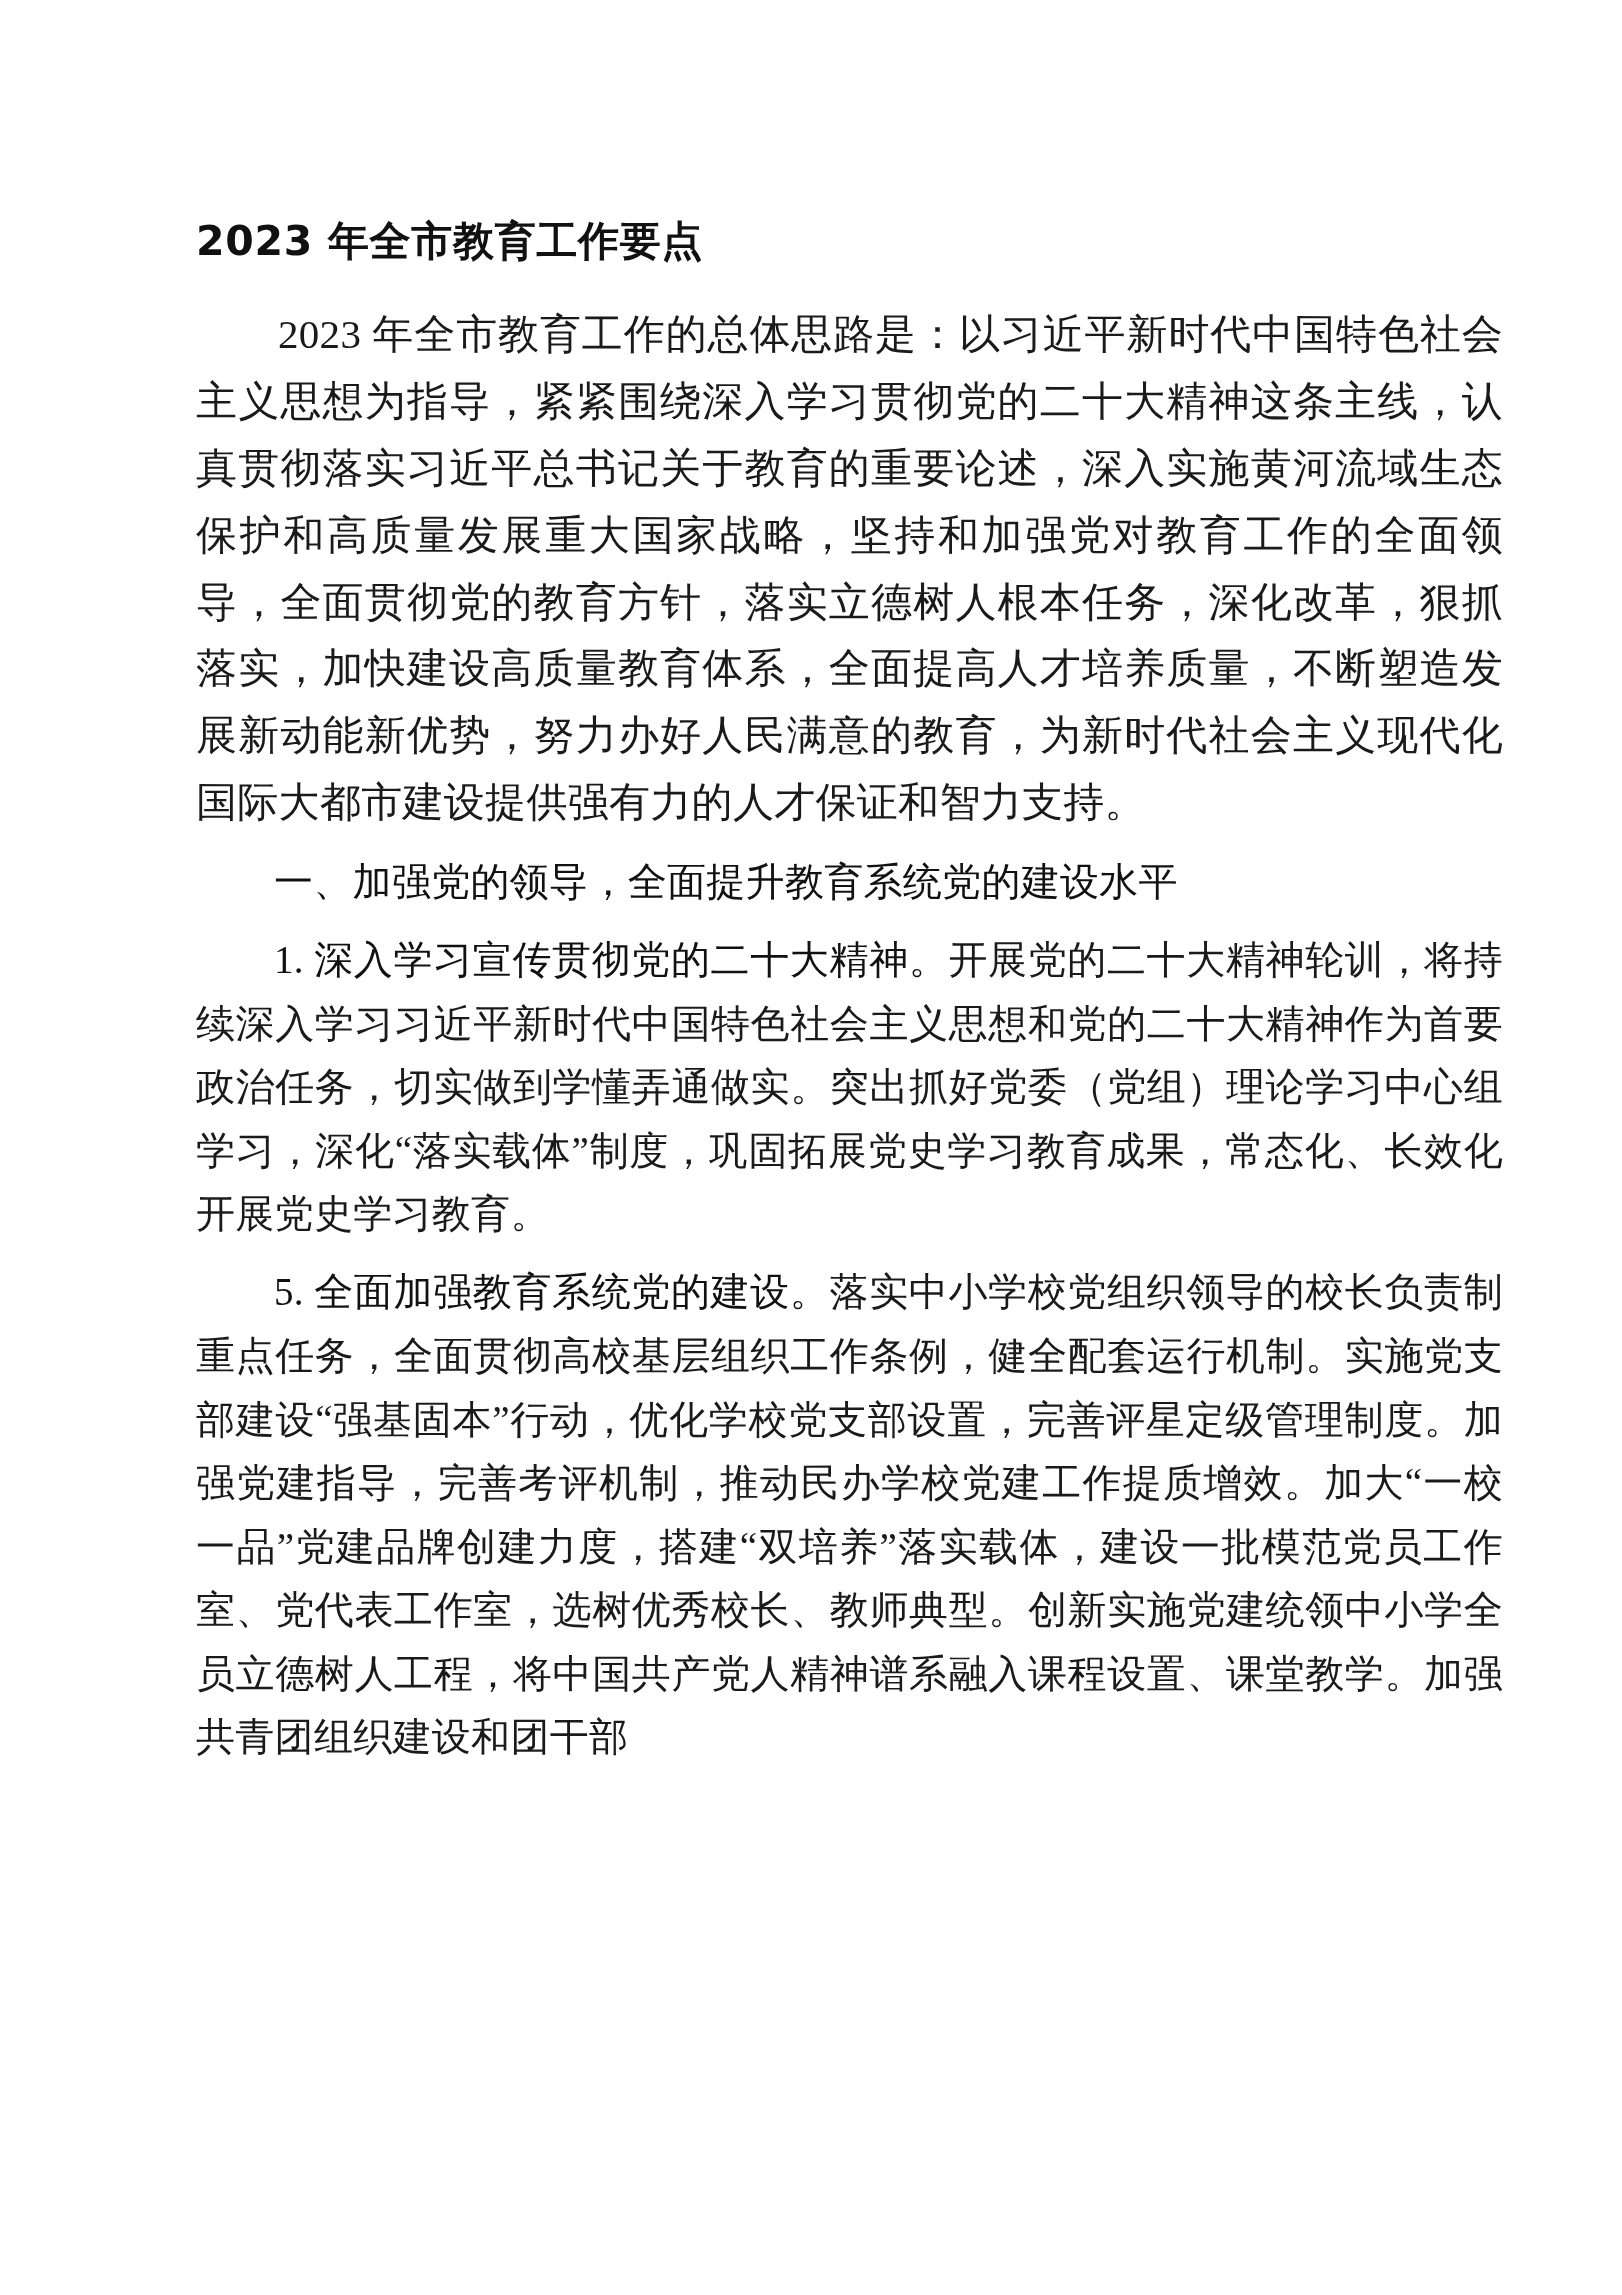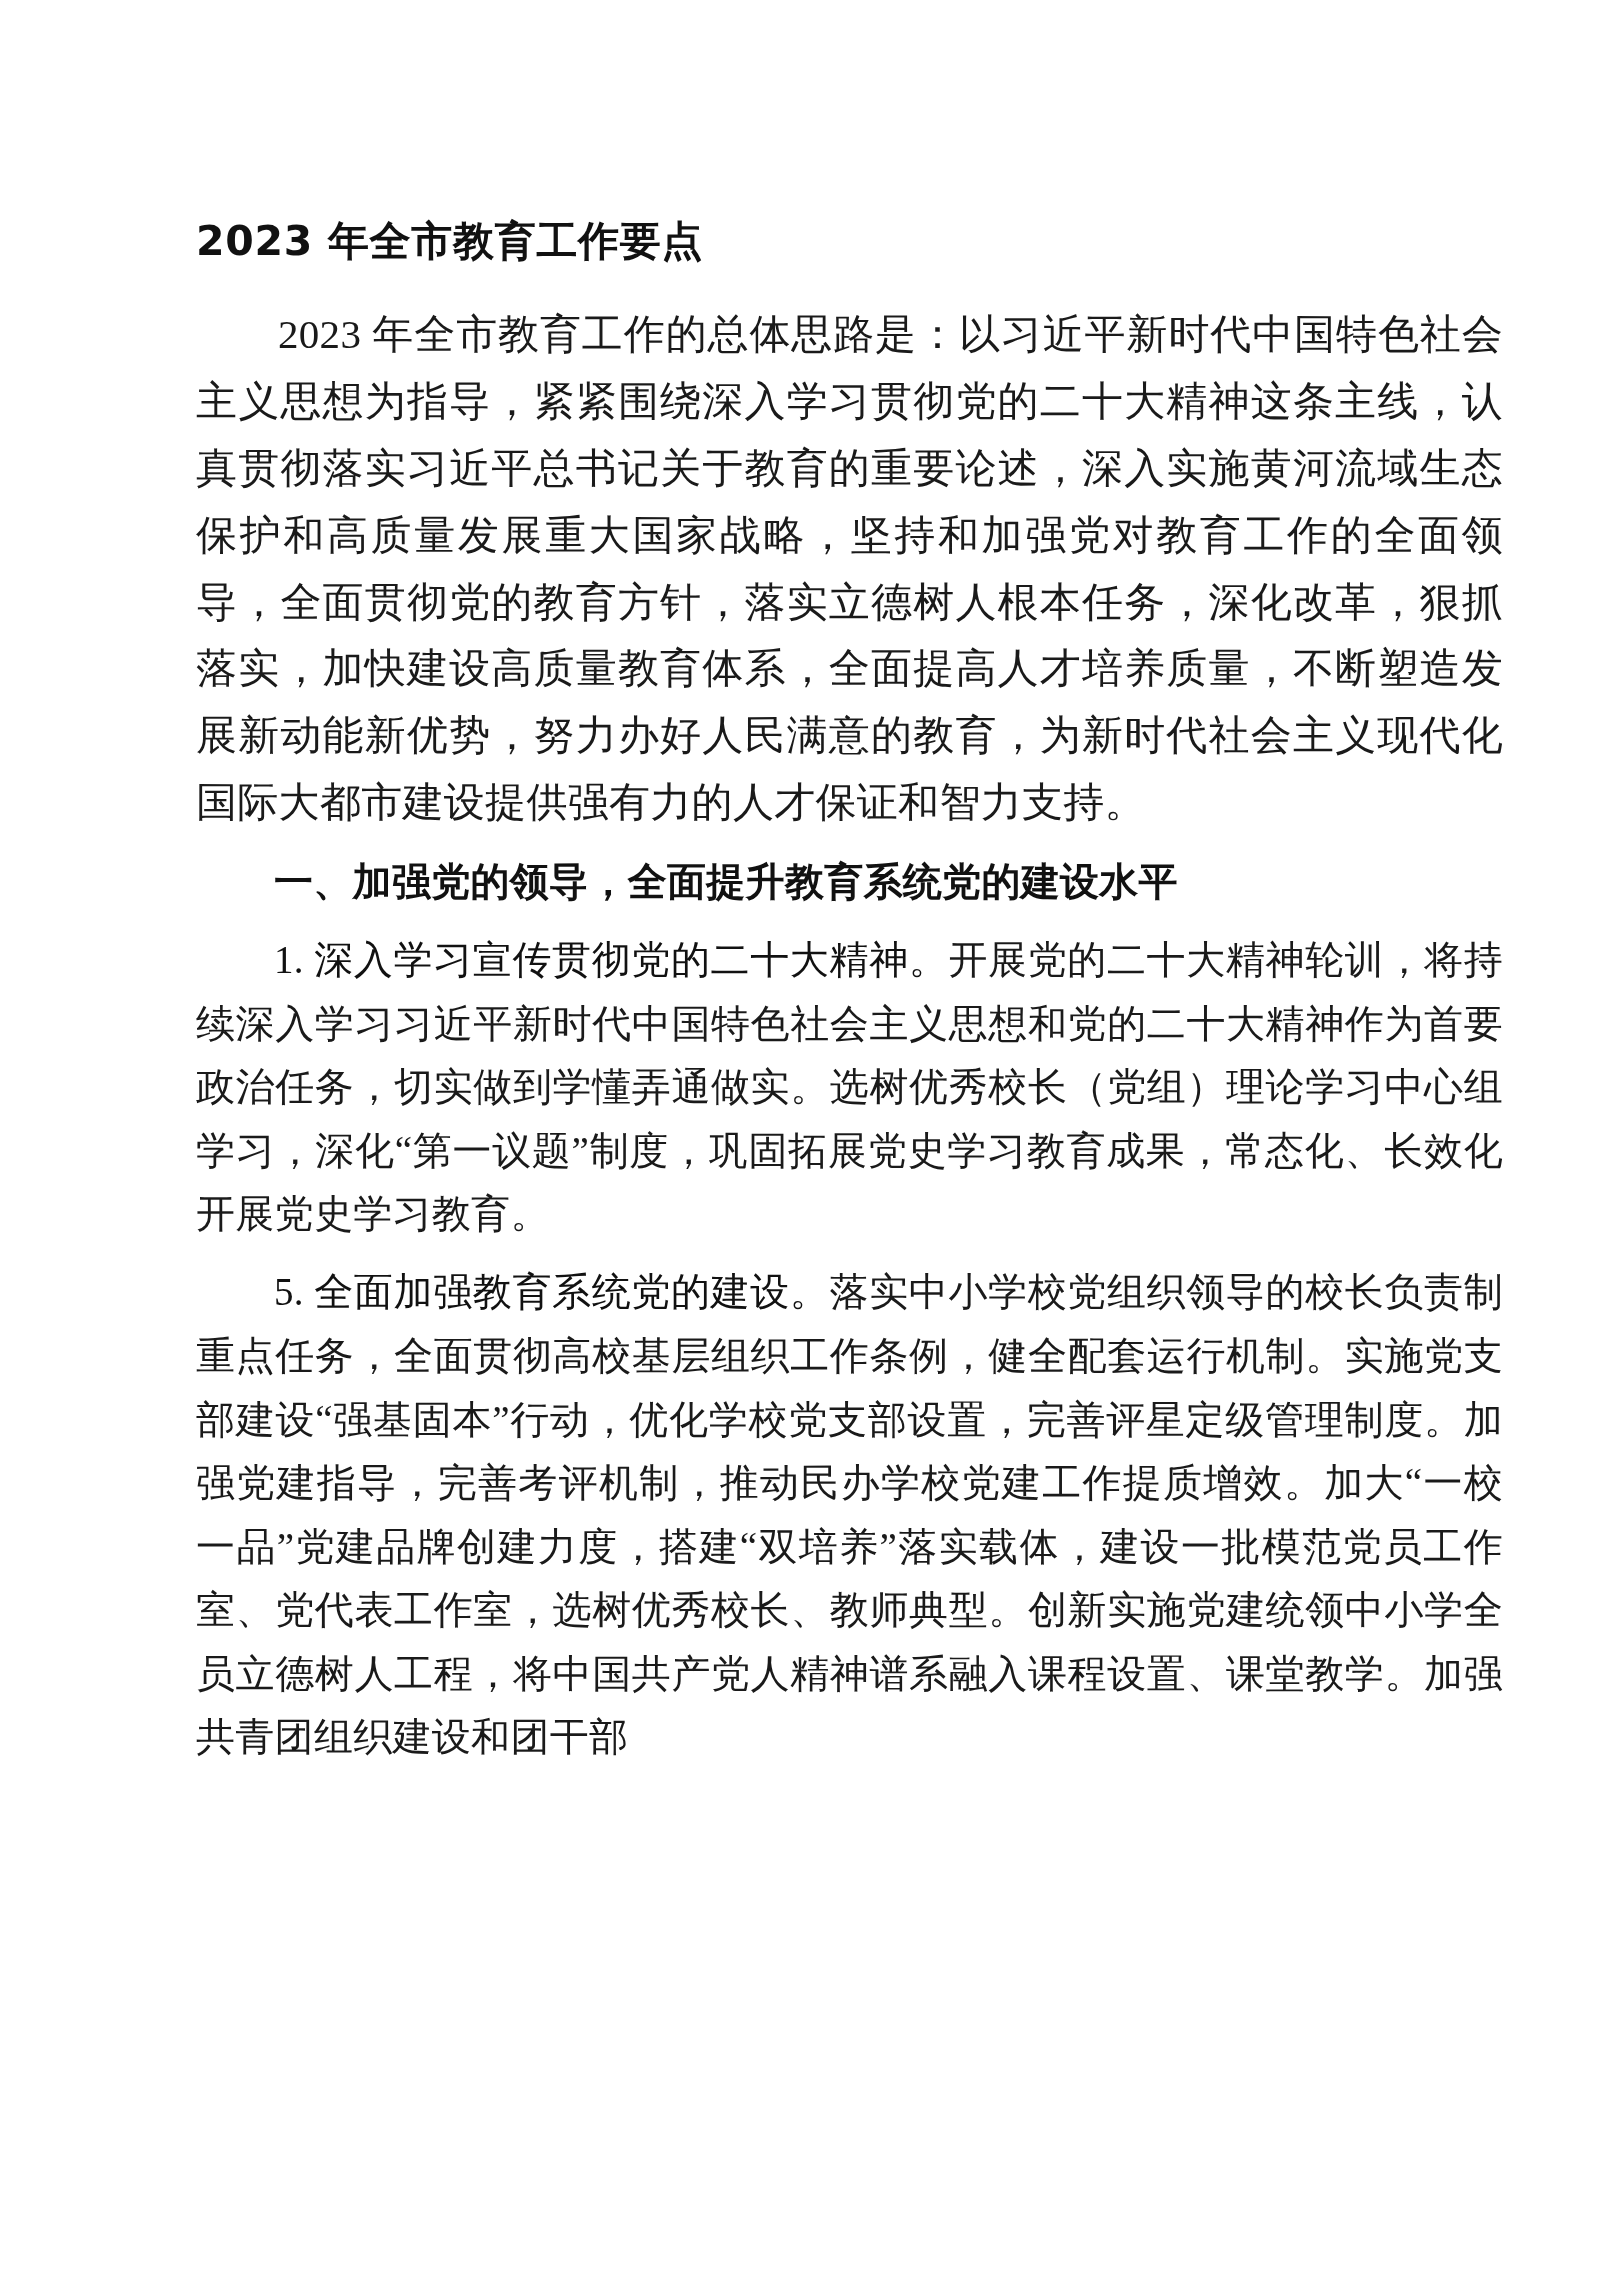--- a/index.html
+++ b/index.html
@@ -39,21 +39,21 @@
     text-justify: inter-ideograph;
     text-indent: 2em;
     letter-spacing: 0.3px;
     color: #1a1a1a;
   }
   p.section-heading {
     font-size: 39px;
     line-height: 1.63;
     margin: 14.4px 0 10.5px 0;
     text-indent: 2em;
-    font-weight: bold;
+    font-weight: normal;
     letter-spacing: 0.3px;
     color: #111111;
   }
   p.numbered-para {
     font-size: 39px;
     line-height: 1.63;
     margin: 14.4px 0 7.9px 0;
     text-align: justify;
     text-justify: inter-ideograph;
     text-indent: 2em;
@@ -70,21 +70,21 @@
 
 <div class="page">
 
   <h1 class="doc-title">2023 年全市教育工作要点</h1>
 
   <p class="body-para">2023 年全市教育工作的总体思路是：以习近平新时代中国特色社会主义思想为指导，紧紧围绕深入学习贯彻党的二十大精神这条主线，认真贯彻落实习近平总书记关于教育的重要论述，深入实施黄河流域生态保护和高质量发展重大国家战略，坚持和加强党对教育工作的全面领导，全面贯彻党的教育方针，落实立德树人根本任务，深化改革，狠抓落实，加快建设高质量教育体系，全面提高人才培养质量，不断塑造发展新动能新优势，努力办好人民满意的教育，为新时代社会主义现代化国际大都市建设提供强有力的人才保证和智力支持。</p>
 
   <p class="section-heading">一、加强党的领导，全面提升教育系统党的建设水平</p>
 
   <p class="numbered-para">
-    <span class="lead">1. 深入学习宣传贯彻党的二十大精神。</span><span>开展党的二十大精神轮训，将持续深入学习习近平新时代中国特色社会主义思想和党的二十大精神作为首要政治任务，切实做到学懂弄通做实。选树优秀校长（党组）理论学习中心组学习，深化“第一议题”制度，巩固拓展党史学习教育成果，常态化、长效化开展党史学习教育。</span>
+    <span class="lead">1. 深入学习宣传贯彻党的二十大精神。</span><span>开展党的二十大精神轮训，将持续深入学习习近平新时代中国特色社会主义思想和党的二十大精神作为首要政治任务，切实做到学懂弄通做实。突出抓好党委（党组）理论学习中心组学习，深化“落实载体”制度，巩固拓展党史学习教育成果，常态化、长效化开展党史学习教育。</span>
   </p>
 
   <p class="numbered-para">
     <span class="lead">5. 全面加强教育系统党的建设。</span><span>落实中小学校党组织领导的校长负责制重点任务，全面贯彻高校基层组织工作条例，健全配套运行机制。实施党支部建设“强基固本”行动，优化学校党支部设置，完善评星定级管理制度。加强党建指导，完善考评机制，推动民办学校党建工作提质增效。加大“一校一品”党建品牌创建力度，搭建“双培养”落实载体，建设一批模范党员工作室、党代表工作室，选树优秀校长、教师典型。创新实施党建统领中小学全员立德树人工程，将中国共产党人精神谱系融入课程设置、课堂教学。加强共青团组织建设和团干部</span>
   </p>
 
 </div>
 
 
 </body></html>

